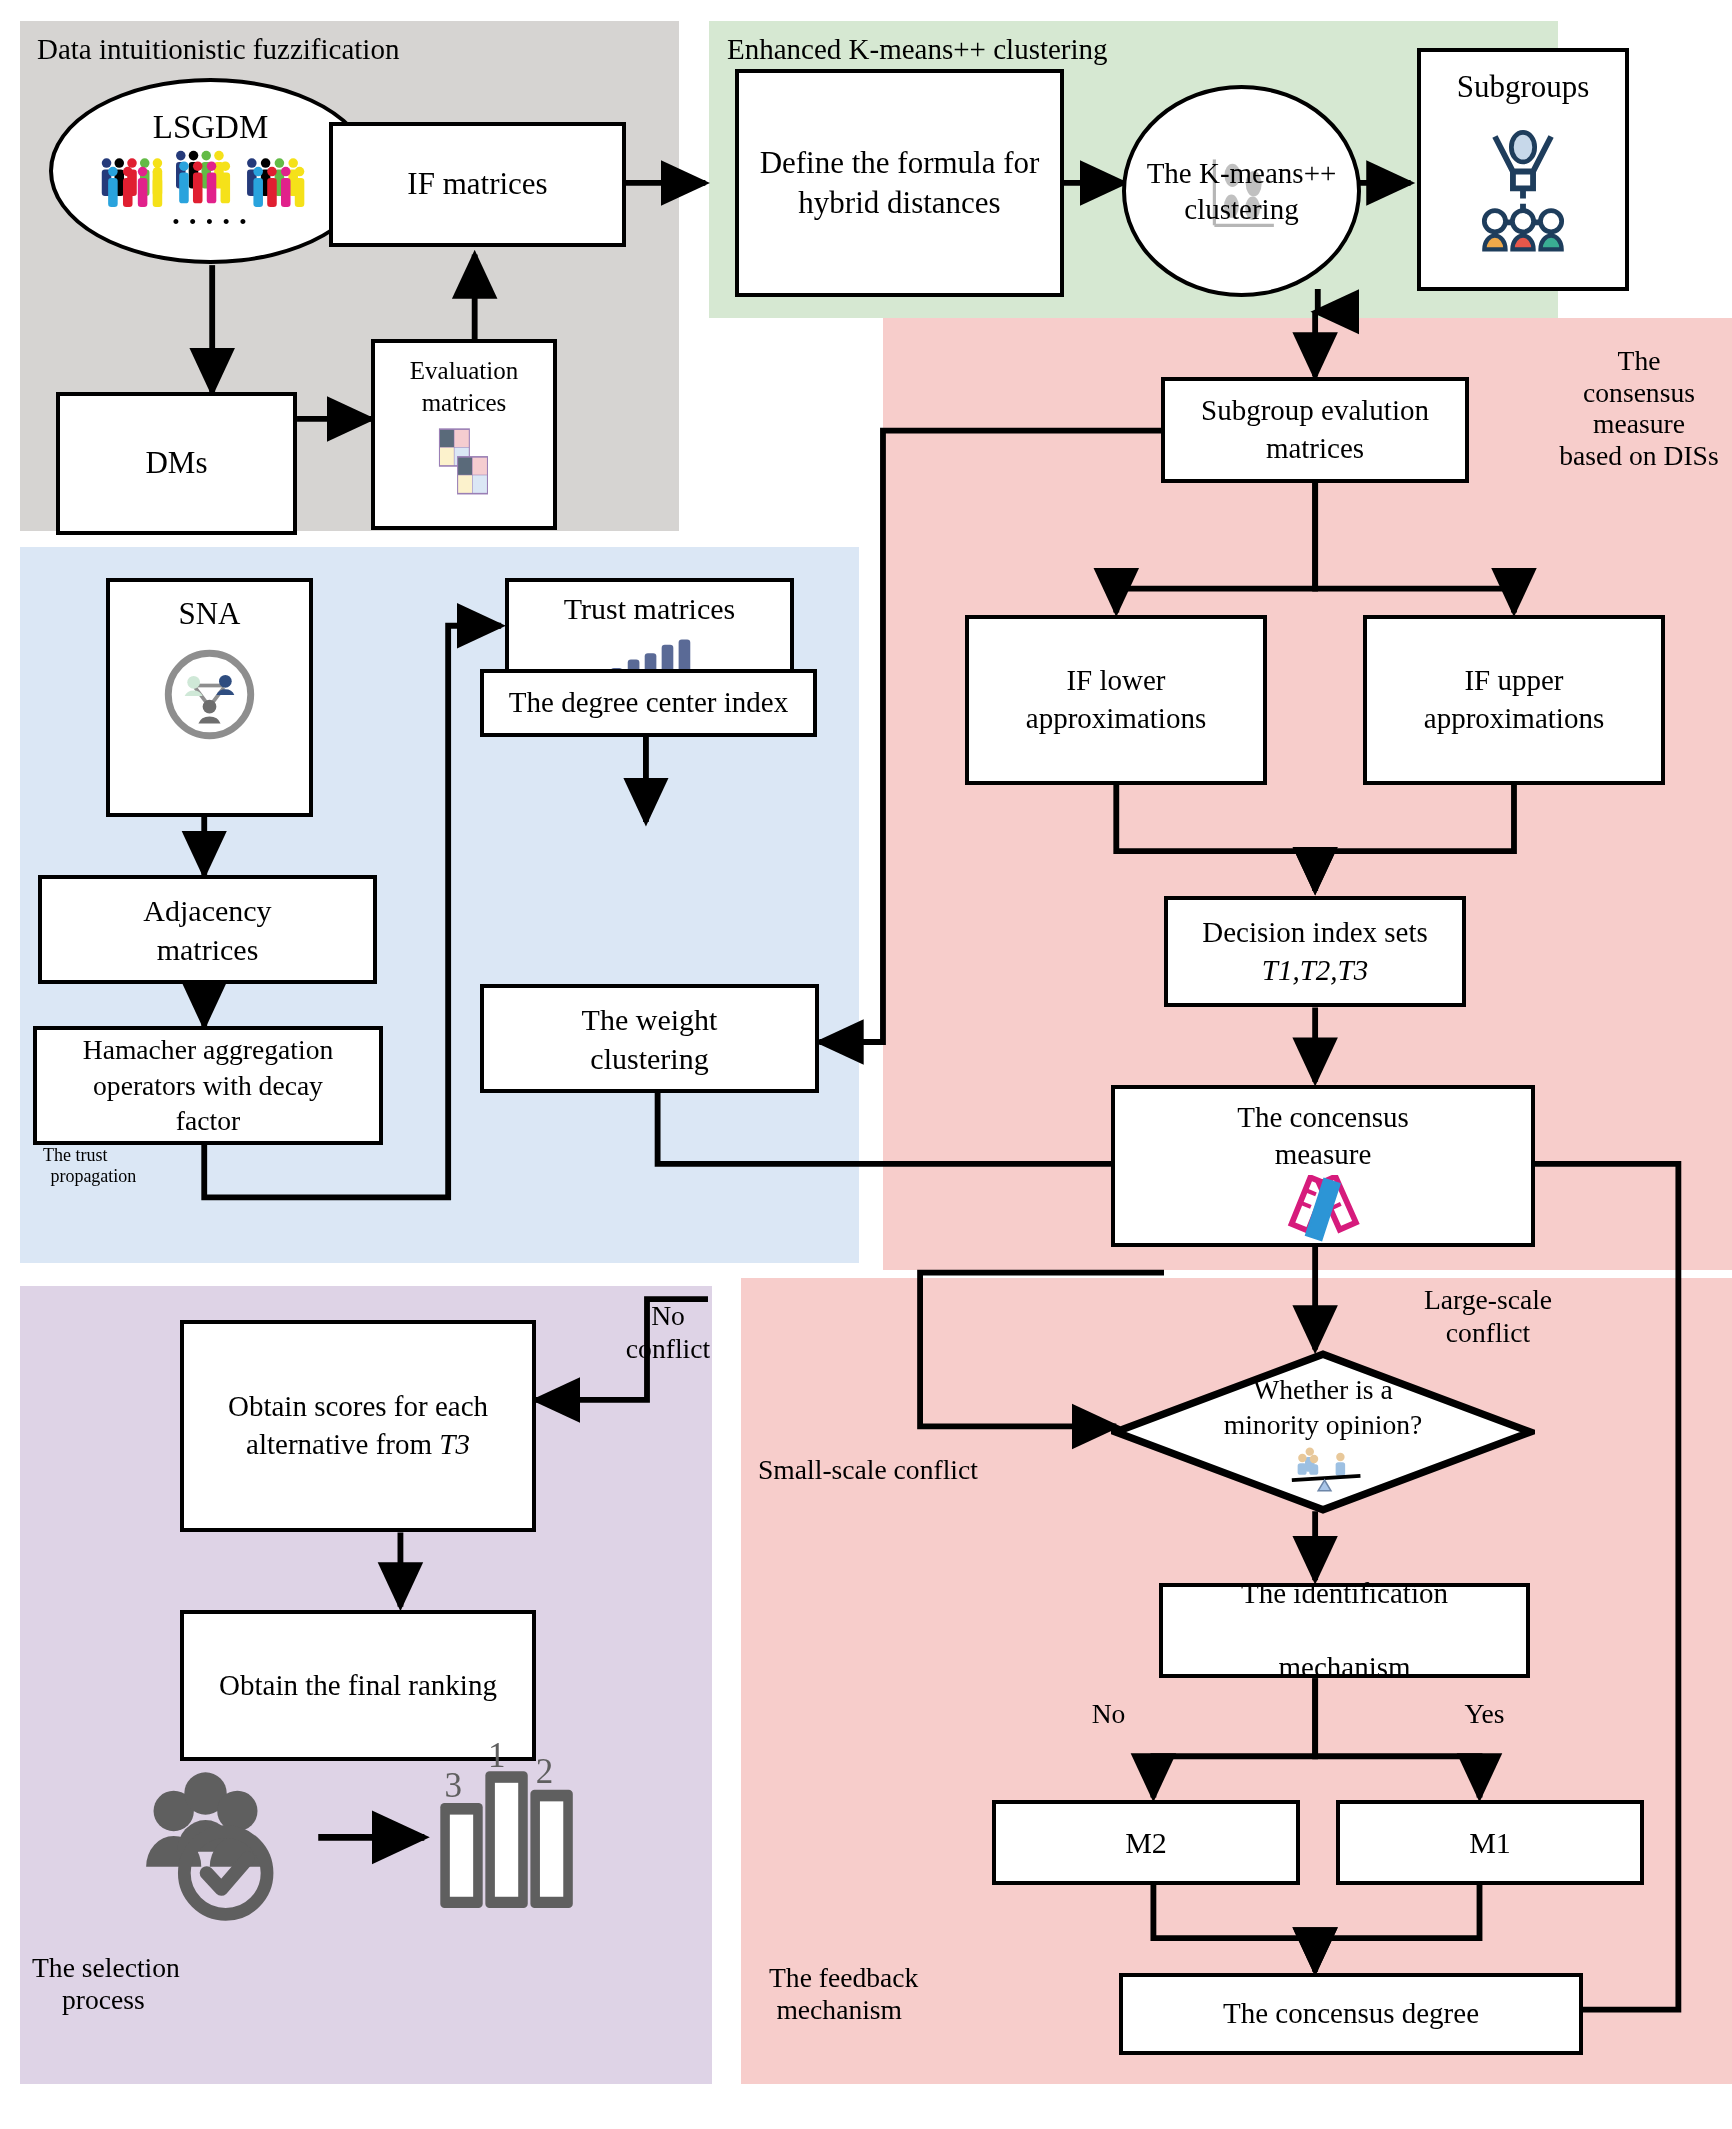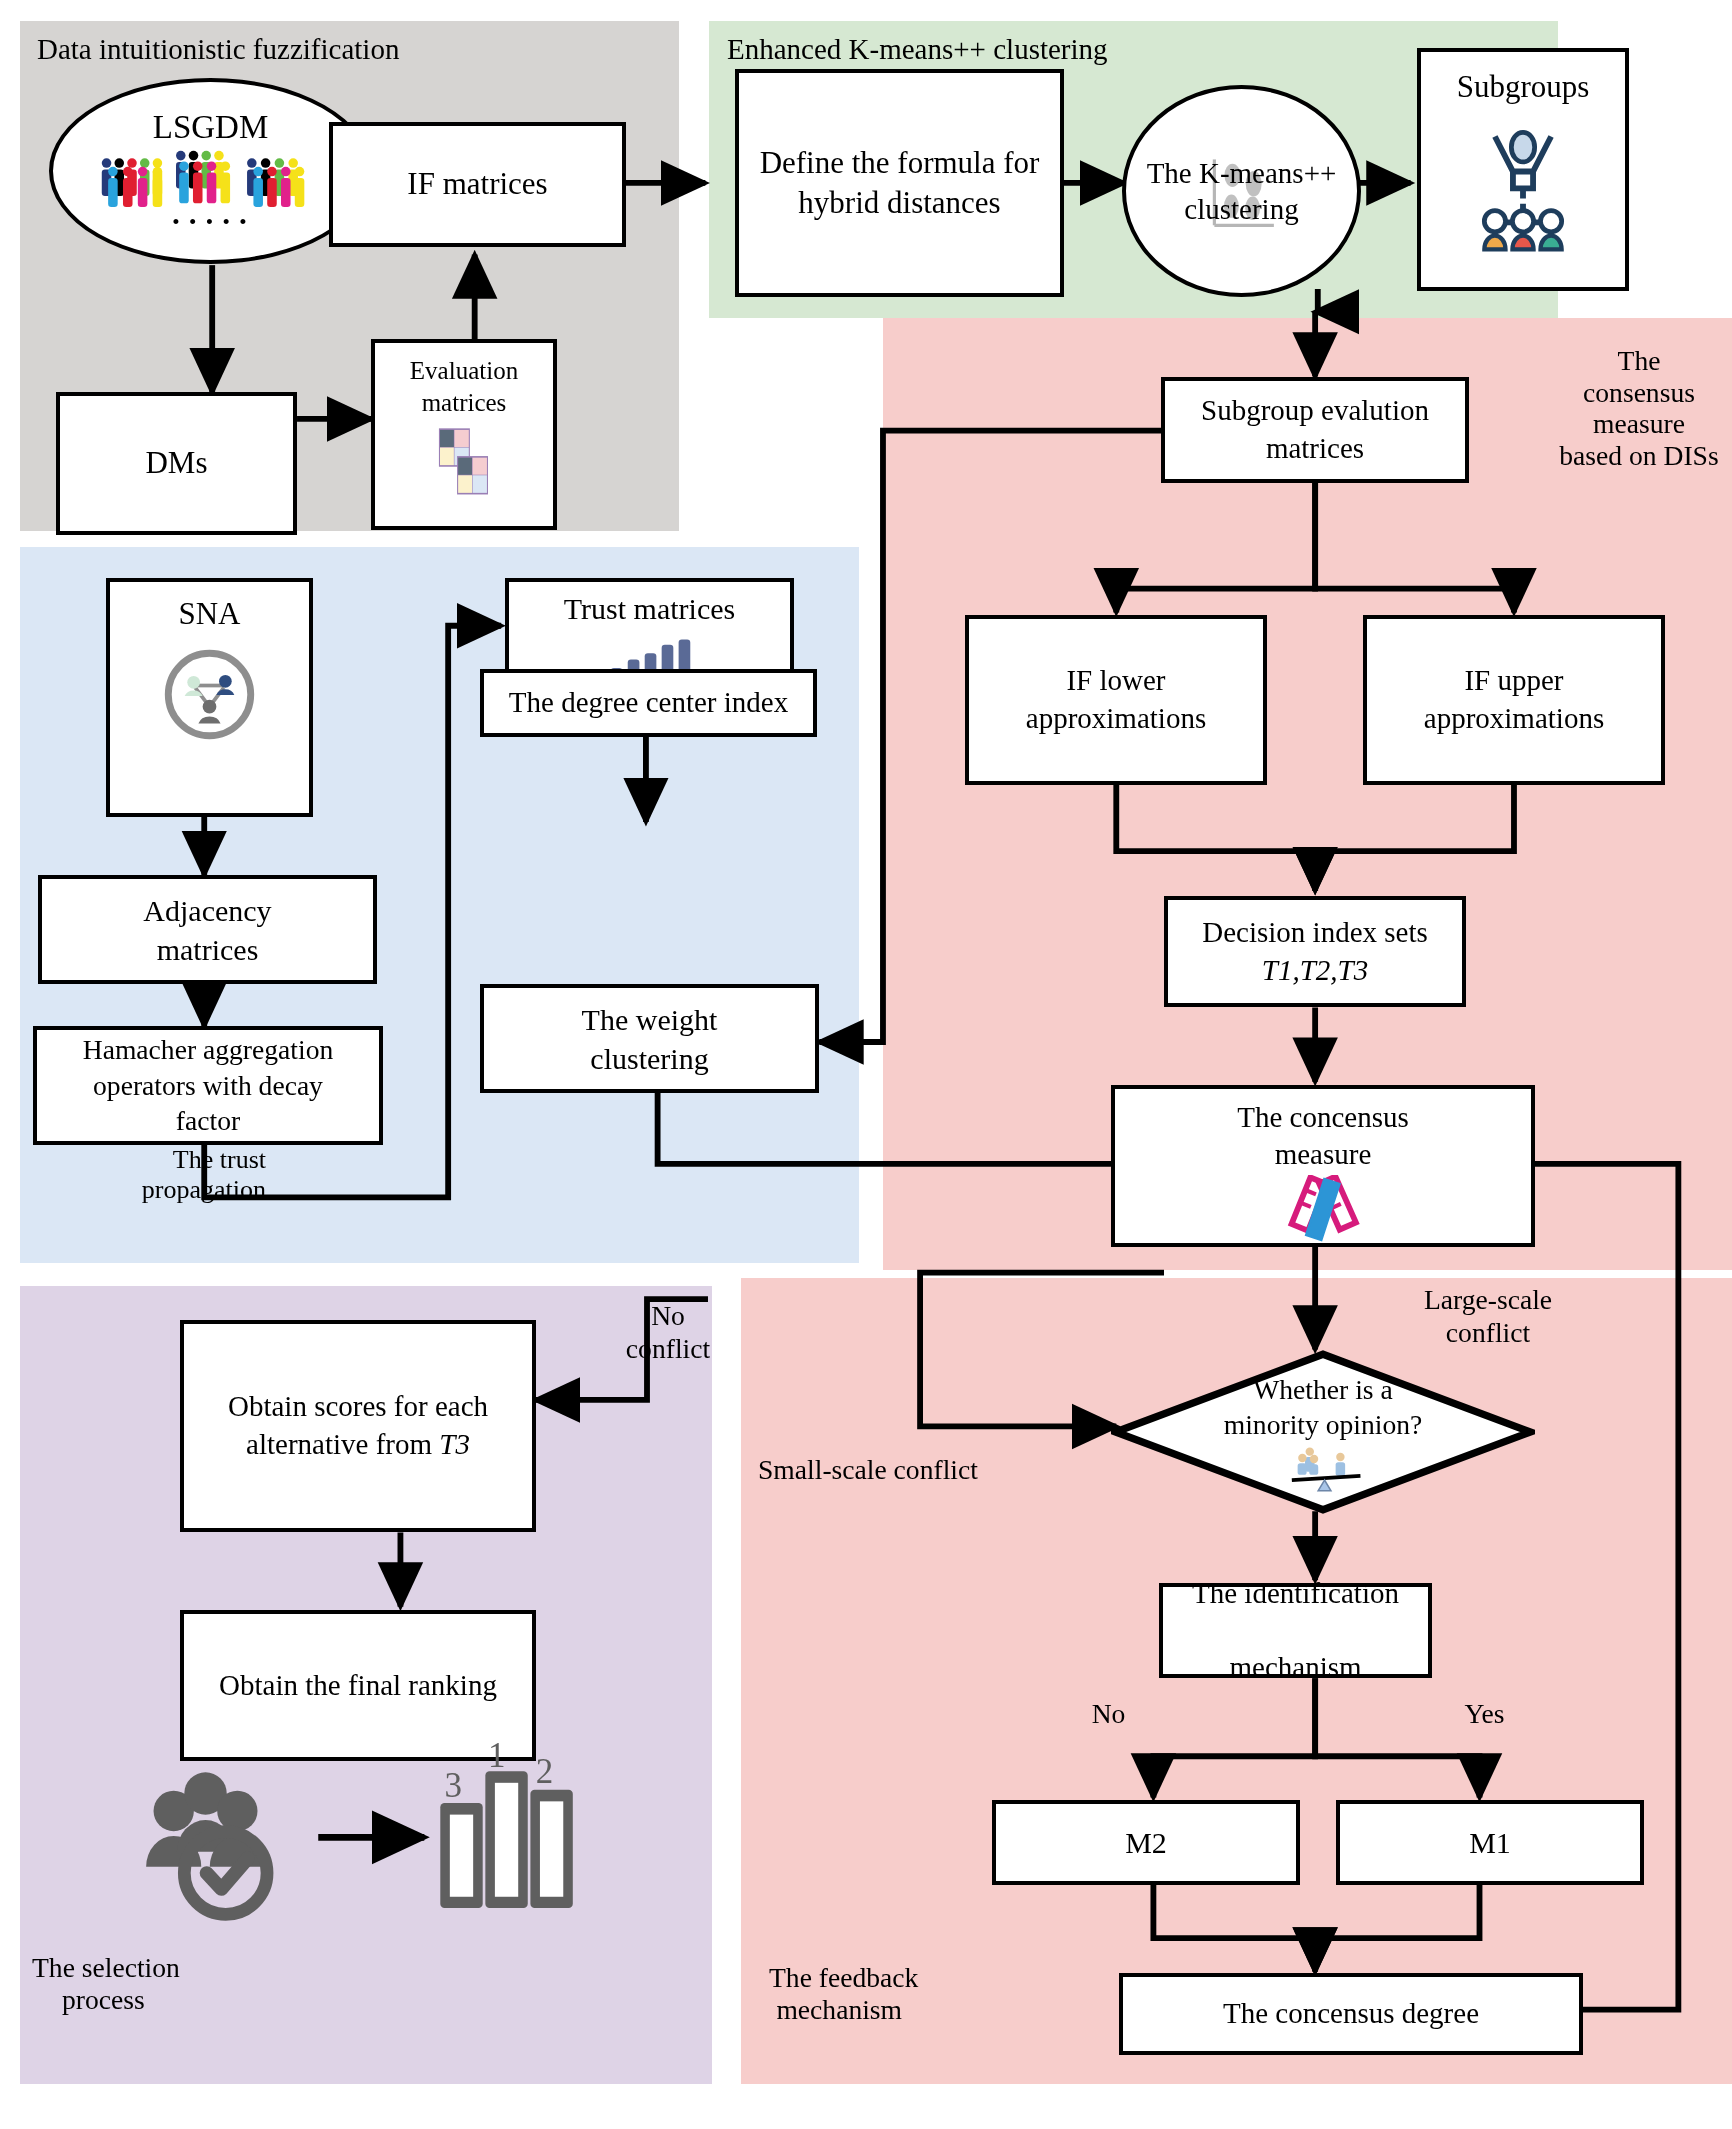--- a/index.html
+++ b/index.html
@@ -39,21 +39,21 @@
 
   <div class="panel-label" style="left:727px;top:33px;font-size:29px;">Enhanced K-means++ clustering</div>
 
   <div class="panel-label" style="left:1554px;top:345px;width:170px;font-size:27.6px;text-align:center;">
     <span class="tline">The</span>
     <span class="tline">consensus</span>
     <span class="tline">measure</span>
     <span class="tline">based on DISs</span>
   </div>
 
-  <div class="panel-label" style="left:43px;top:1145px;width:223px;font-size:26px;text-align:right;">
+  <div class="panel-label" style="left:43px;top:1145px;width:223px;font-size:18px;text-align:left;">
     <span class="tline">The trust</span>
     <span class="tline" style="padding-left:7.4px;">propagation</span>
   </div>
 
   <div class="panel-label" style="left:32px;top:1952px;width:255px;font-size:27.6px;text-align:left;">
     <span class="tline">The selection</span>
     <span class="tline" style="padding-left:30px;">process</span>
   </div>
 
   <div class="panel-label" style="left:769px;top:1962px;width:233px;font-size:27.6px;text-align:left;">
@@ -416,21 +416,21 @@
             <rect x="63" y="38" width="17" height="20" rx="5" fill="#9dc0e2"></rect>
           <circle cx="122" cy="24" r="8" fill="#e8c89a"></circle>
             <rect x="113" y="34" width="18" height="26" rx="5" fill="#9dc0e2"></rect>
           <path d="M30,68 L160,60" stroke="#000" stroke-width="7" fill="none"></path>
           <polygon points="92,68 80,88 104,88" fill="#a9c5e8" stroke="#6d86a8" stroke-width="3"></polygon>
         </g>
       </svg>
     </div>
   </div>
 
-  <div class="box" style="left:1159px;top:1583px;width:273px;height:95px;font-size:29px;gap:36px;">
+  <div class="box" style="left:1159px;top:1583px;width:371px;height:95px;font-size:29px;gap:36px;">
     <span>The identification</span>
     <span>mechanism</span>
   </div>
 
   <div class="box" style="left:992px;top:1800px;width:308px;height:85px;font-size:30px;">
     <span>M2</span>
   </div>
 
   <div class="box" style="left:1336px;top:1800px;width:308px;height:85px;font-size:30px;">
     <span>M1</span>

